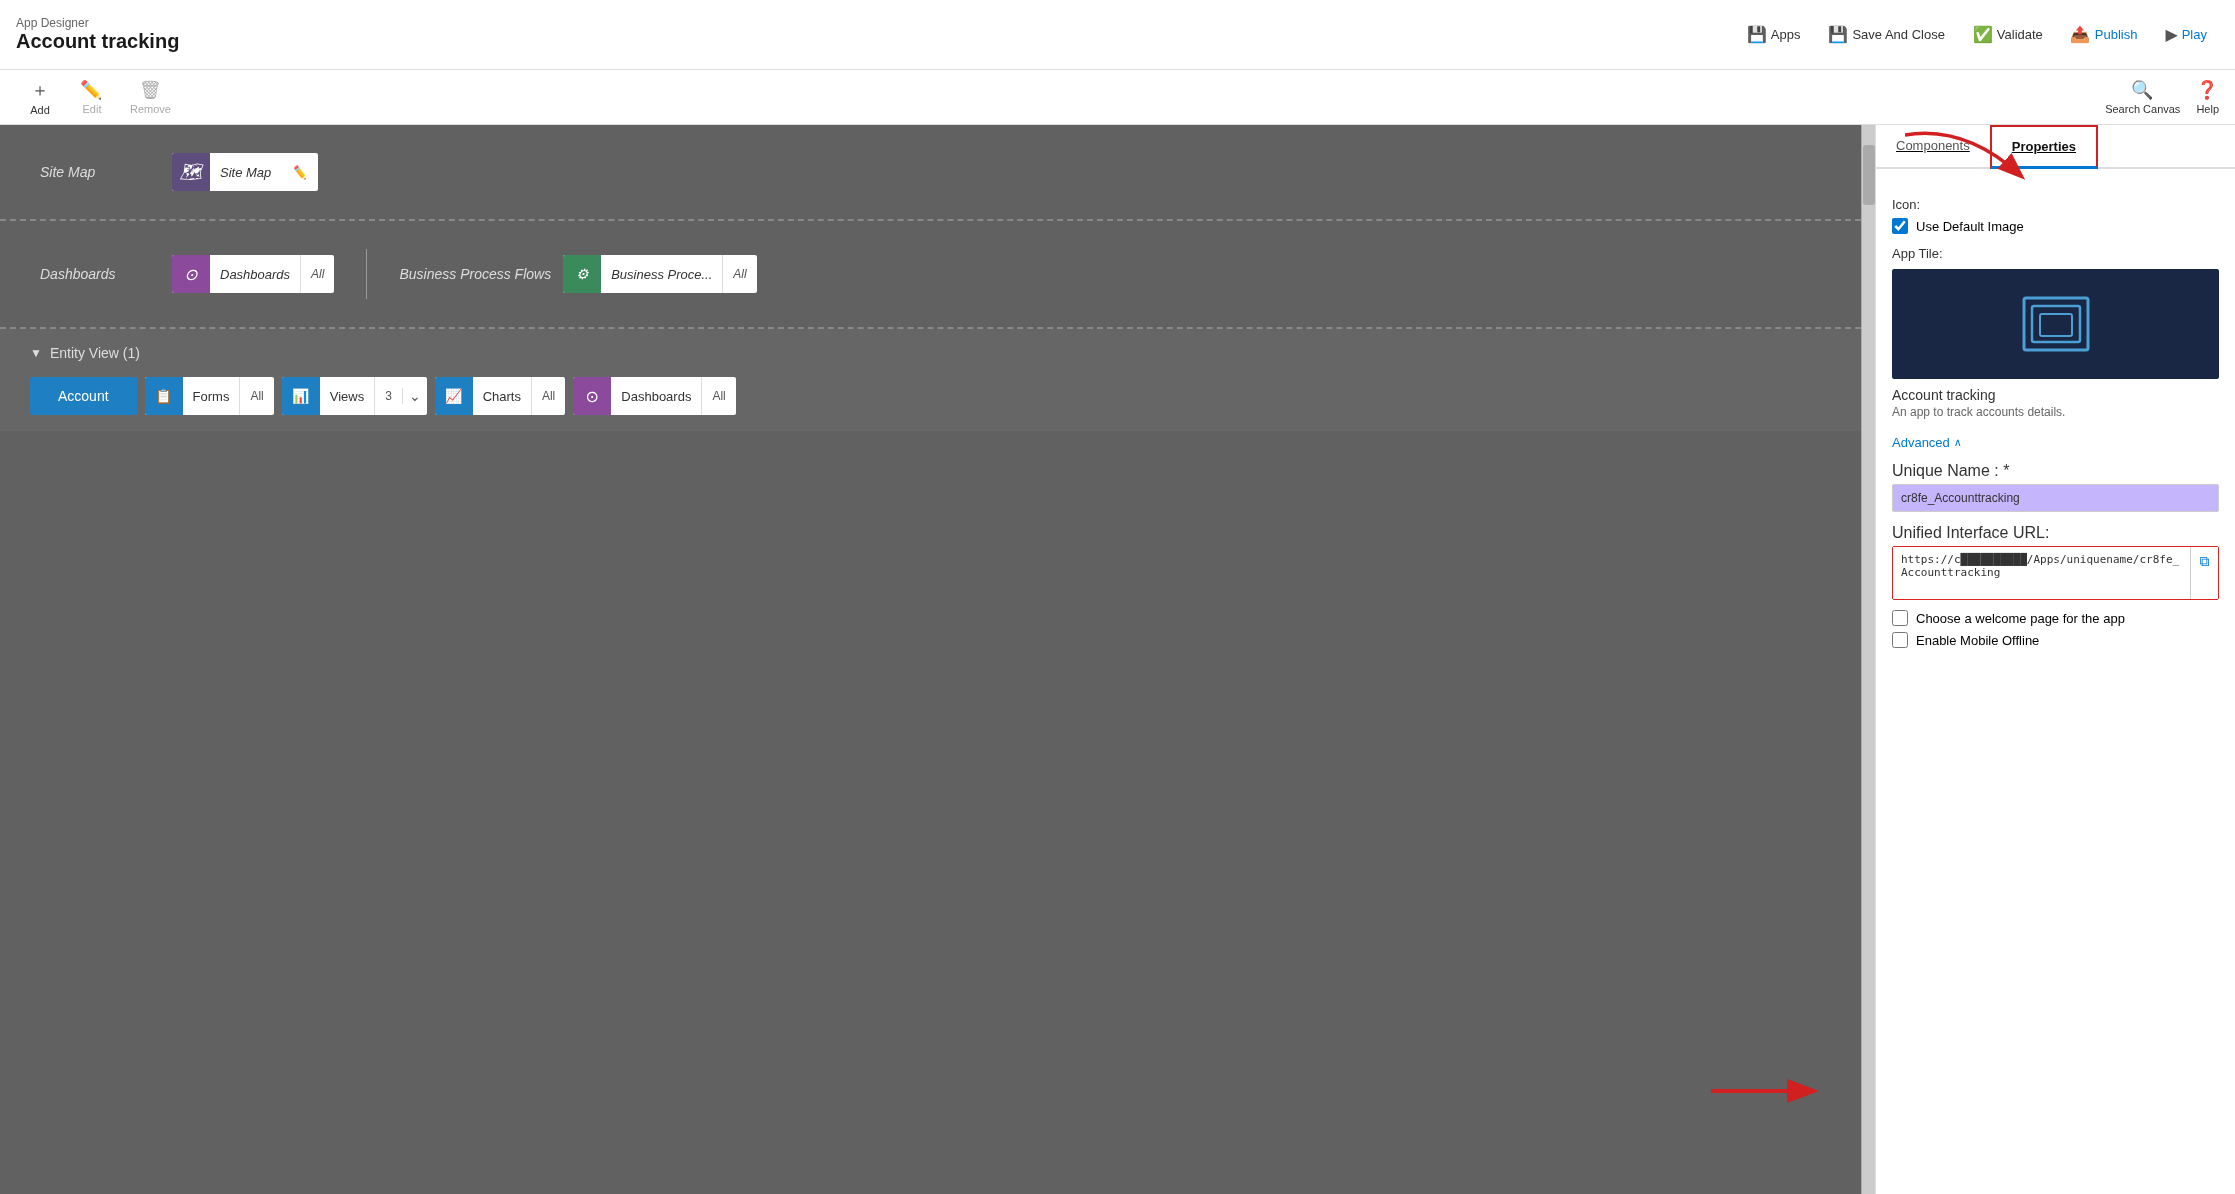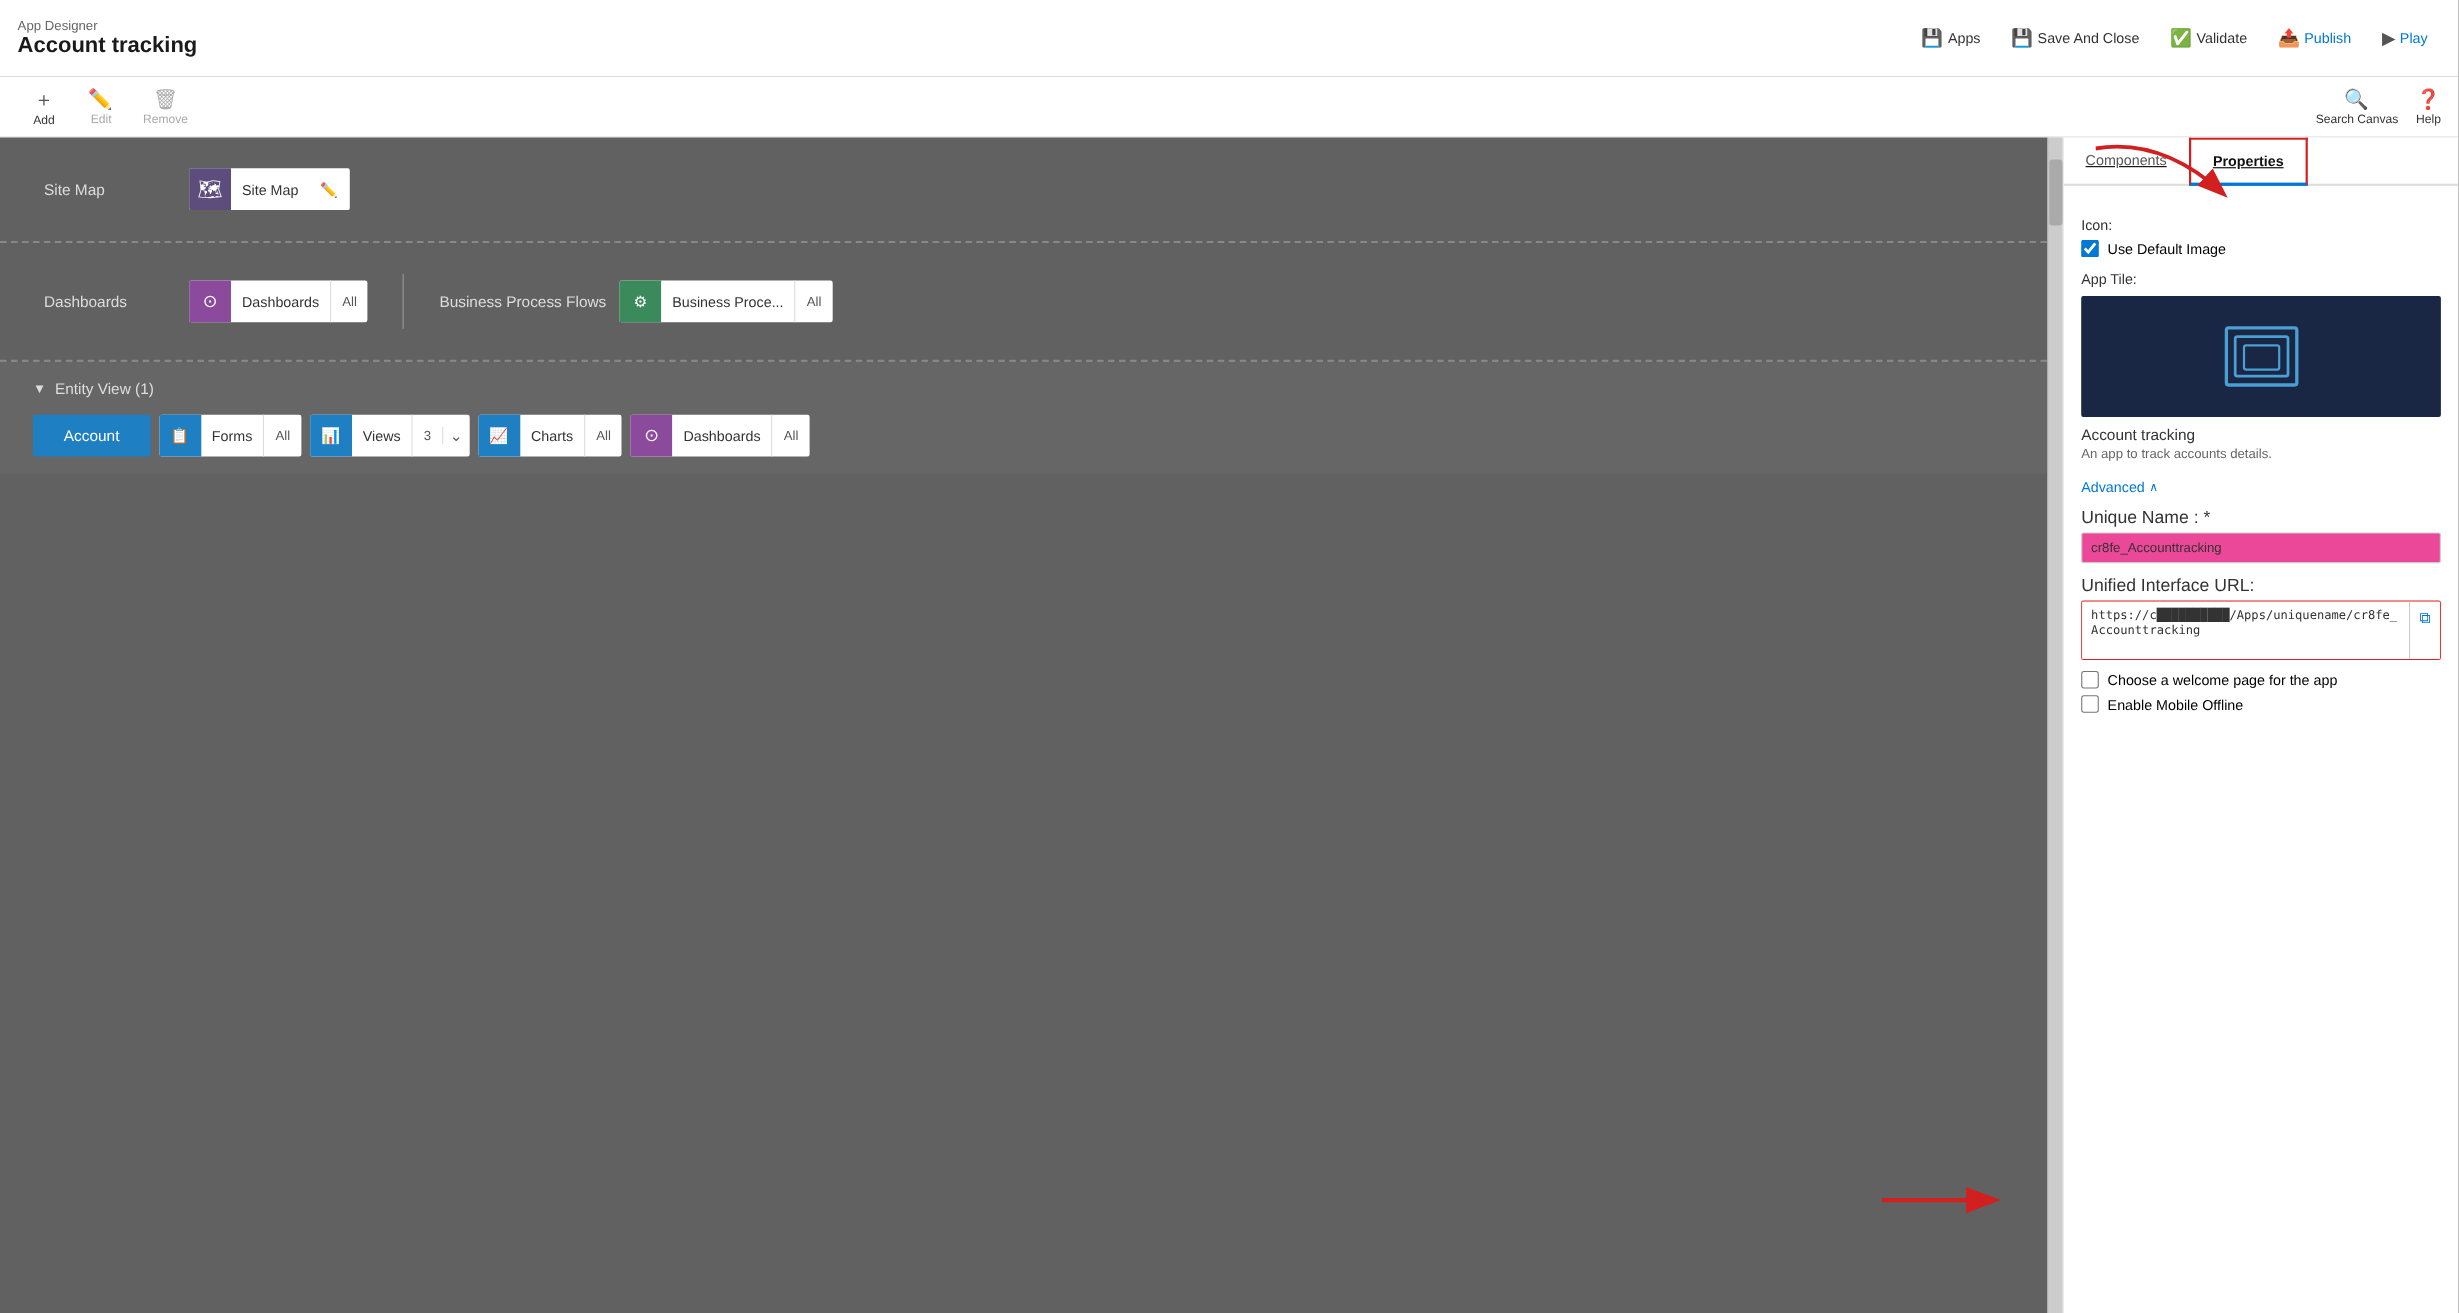--- a/index.html
+++ b/index.html
@@ -62,20 +62,21 @@
       flex: 1;
       background: #616161;
       overflow: auto;
       position: relative;
     }
 
     
     .canvas-section {
       border-bottom: 2px dashed #888;
       padding: 20px 30px;
+      font-style: italic;
     }
     .canvas-row {
       display: flex;
       align-items: center;
       gap: 12px;
     }
     .section-label {
       font-size: 14px;
       color: #ddd;
       min-width: 120px;
@@ -219,21 +220,21 @@
       margin: 16px 0 8px;
     }
     .advanced-link .chevron { font-size: 11px; }
 
     .field-label { font-size: 16px; color: #333; margin-bottom: 4px; margin-top: 12px; }
     .field-input {
       width: 100%;
       padding: 6px 8px;
       border: 1px solid #ccc;
       font-size: 12px;
-      background: #ec4899;
+      background: #c4b5fd;
       color: #333;
       border-radius: 2px;
     }
     .url-field-wrapper {
       display: flex;
       align-items: stretch;
       border: 1px solid #d22;
       border-radius: 2px;
     }
     .url-field {

